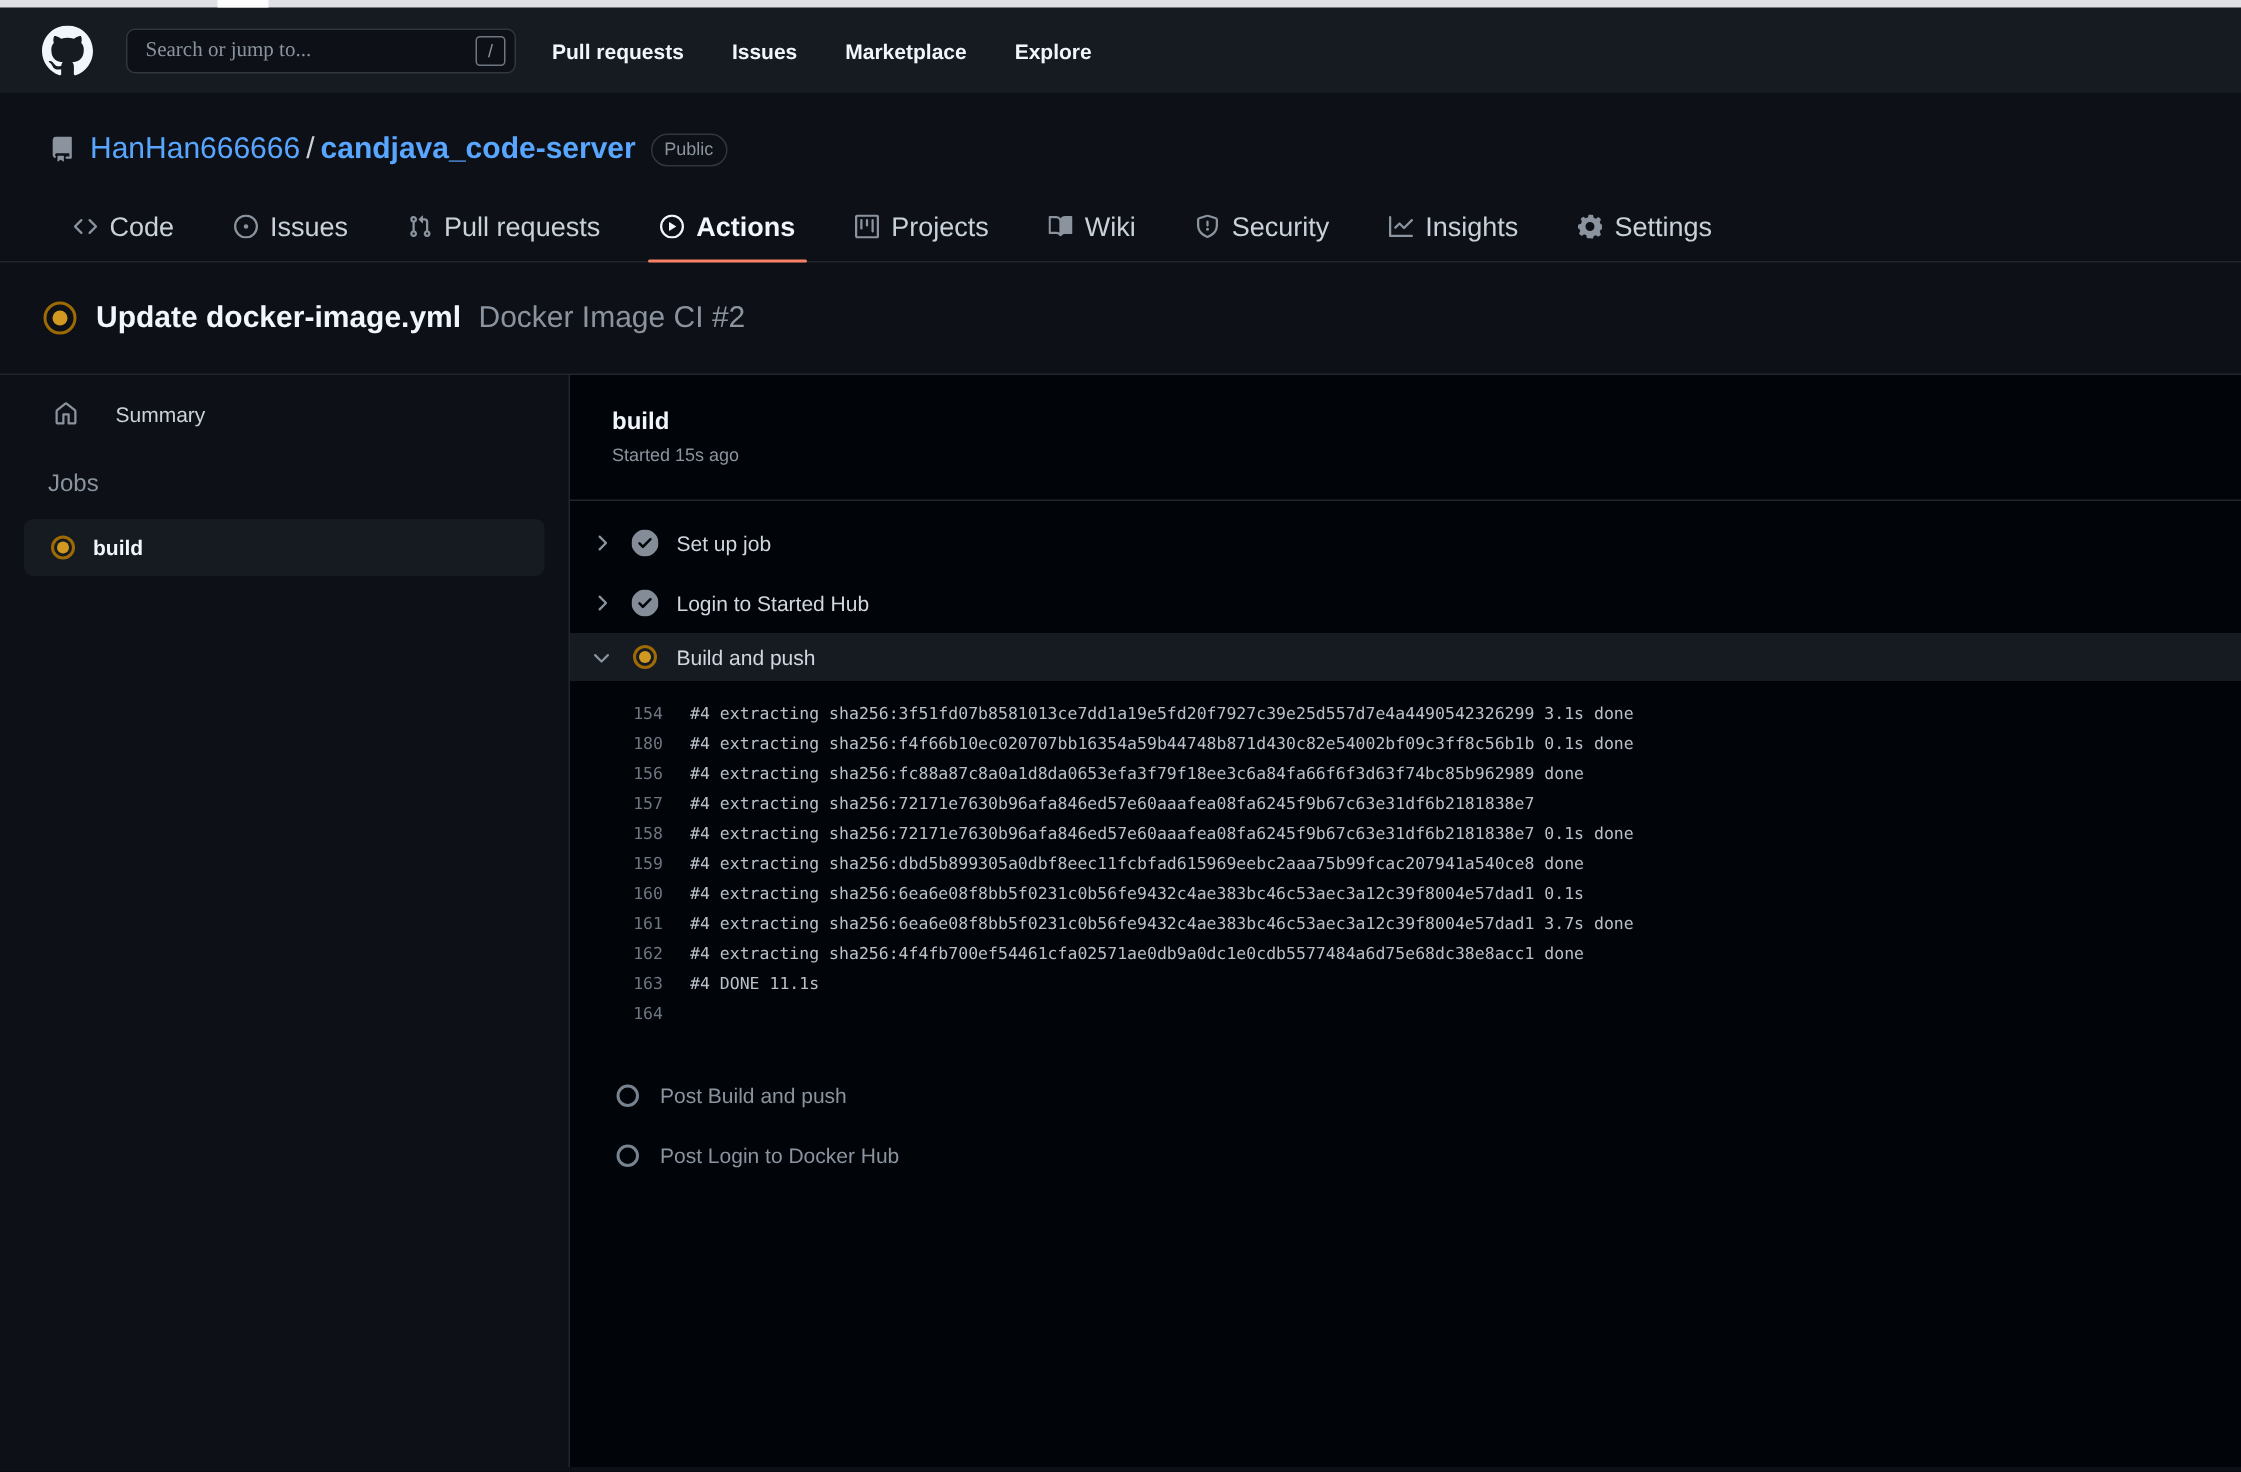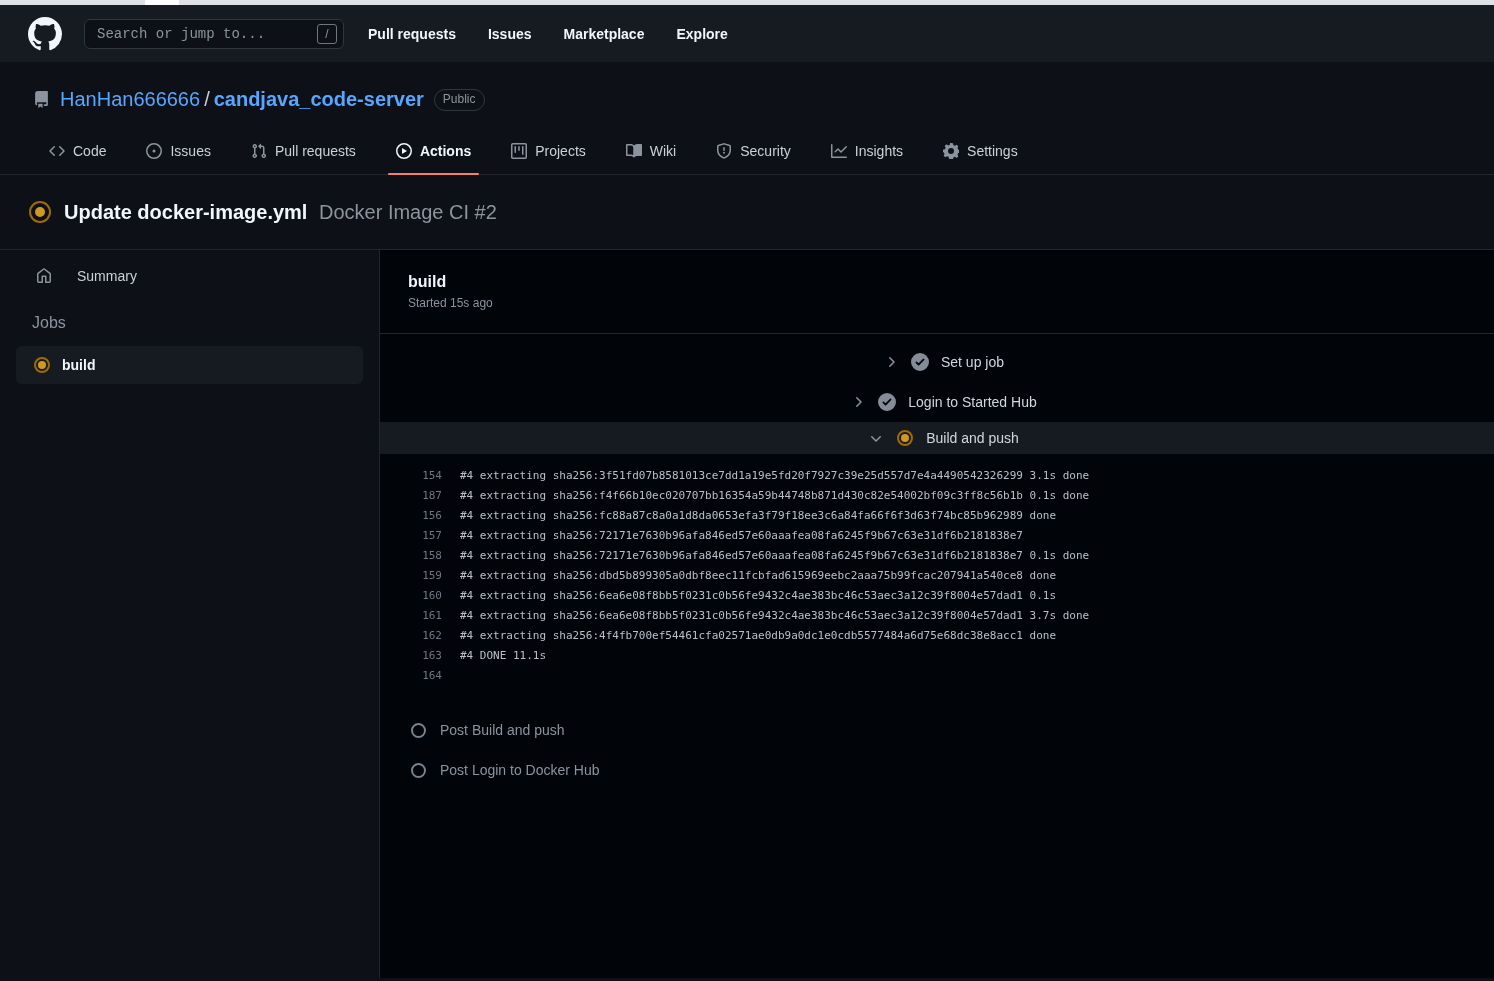--- a/index.html
+++ b/index.html
@@ -10,40 +10,40 @@
   .browser-strip { height:5px; background:#dfe1e5; position:relative; }
   .browser-strip .notch { position:absolute; left:145px; top:0; width:34px; height:5px; background:#fdfdfd; }
 
   
   .navbar { height:57px; background:#161b22; display:flex; align-items:center; padding:0 16px 0 28px; }
   .gh-logo { width:34px; height:34px; flex:0 0 auto; margin-right:22px; cursor:pointer; }
   .gh-logo svg { width:34px; height:34px; fill:#f0f6fc; }
   .search-box { width:260px; height:30px; background:#0d1117; border:1px solid #30363d; border-radius:6px;
     display:flex; align-items:center; padding:0 6px 0 12px; }
   .search-box input { flex:1; background:transparent; border:none; outline:none; color:#c9d1d9; font-size:14px;
-    font-family:Liberation Mono, monospace; }
+    font-family:Liberation Serif, serif; }
   .search-box input::placeholder { color:#8b949e; }
   .slash-key { width:20px; height:20px; border:1px solid #6e7681; border-radius:3px; color:#8b949e;
     font-size:12px; display:flex; align-items:center; justify-content:center; }
   .nav-links { display:flex; gap:32px; margin-left:24px; }
   .nav-links a { color:#f0f6fc; font-weight:700; font-size:14px; text-decoration:none; cursor:pointer; }
 
   
   .repo-header { display:flex; align-items:center; padding:26px 0 0 33px; }
   .repo-header svg { width:17px; height:17px; fill:#8b949e; margin-right:10px; }
   .repo-title { font-size:20px; }
   .repo-title .owner, .repo-title .name { color:#58a6ff; cursor:pointer; }
   .repo-title .name { font-weight:700; }
   .repo-title .sep { color:#c9d1d9; margin:0 4px; }
   .visibility-badge { margin-left:10px; border:1px solid #30363d; color:#8b949e; font-size:12px; font-weight:500;
     border-radius:2em; padding:1px 8px 2px; line-height:17px; }
 
   
   .tabs { display:flex; align-items:stretch; margin-top:17px; padding-left:33px; border-bottom:1px solid #21262d; height:47px; gap:8px; }
-  .tab { display:flex; align-items:center; gap:8px; padding:0 16px; font-size:14px; color:#c9d1d9;
+  .tab { display:flex; align-items:center; gap:8px; padding:0 16px; font-size:18px; color:#c9d1d9;
     cursor:pointer; position:relative; }
   .tab svg { width:16px; height:16px; fill:#8b949e; }
   .tab.selected { font-weight:700; color:#f0f6fc; }
   .tab.selected svg { fill:#f0f6fc; }
   .tab.selected::after { content:""; position:absolute; left:8px; right:8px; bottom:-1px; height:2px;
     background:#f78166; border-radius:3px; }
 
   
   .run-header { height:75px; display:flex; align-items:center; padding-left:29px; border-bottom:1px solid #21262d; }
   .status-dot { border-radius:50%; border:2px solid #9e6a03; display:flex; align-items:center; justify-content:center; }
@@ -66,21 +66,21 @@
   .job-item { margin:4px 16px 0; height:38px; border-radius:6px; background:#161b22; display:flex;
     align-items:center; padding-left:18px; gap:12px; cursor:pointer; }
   .job-item .job-name { font-size:14px; font-weight:700; color:#f0f6fc; }
 
   .main { flex:1; background:#010409; display:flex; flex-direction:column; }
   .job-header { padding:23px 0 0 28px; height:84px; border-bottom:1px solid #21262d; }
   .job-header .title { font-size:16px; font-weight:700; color:#f0f6fc; }
   .job-header .started { font-size:12px; color:#8b949e; margin-top:5px; }
 
   .steps { padding-top:8px; }
-  .step-row { height:40px; display:flex; align-items:center; padding-left:13px; gap:8px; cursor:pointer;justify-content:center; }
+  .step-row { height:40px; display:flex; align-items:center; padding-left:13px; gap:8px; cursor:pointer; }
   .step-row.expanded { height:32px; background:#161b22; }
   .chevron { width:16px; height:16px; flex:0 0 auto; }
   .chevron svg { width:16px; height:16px; fill:#8b949e; }
   .step-status { width:18px; height:18px; margin-left:4px; flex:0 0 auto; display:flex; align-items:center; justify-content:center; }
   .step-status svg { width:18px; height:18px; fill:#848d97; }
   .step-name { font-size:14px; color:#d0d7de; margin-left:4px; }
 
   .log { padding:12px 0 10px; font-family:"DejaVu Sans Mono", monospace; font-size:11px; line-height:20px; }
   .log-line { display:flex; white-space:pre; }
   .log-num { width:62px; text-align:right; color:#6e7681; flex:0 0 auto; cursor:pointer; }
@@ -248,21 +248,21 @@
             <span class="status-dot sm">
               <span class="inner" style="display:block"></span>
             </span>
           </span>
         <span class="step-name">Build and push</span>
       </div>
     </div>
 
     <div class="log">
       <div class="log-line"><span class="log-num">154</span><span class="log-text">#4 extracting sha256:3f51fd07b8581013ce7dd1a19e5fd20f7927c39e25d557d7e4a4490542326299 3.1s done</span></div>
-      <div class="log-line"><span class="log-num">187</span><span class="log-text">#4 extracting sha256:f4f66b10ec020707bb16354a59b44748b871d430c82e54002bf09c3ff8c56b1b 0.1s done</span></div>
+      <div class="log-line"><span class="log-num">180</span><span class="log-text">#4 extracting sha256:f4f66b10ec020707bb16354a59b44748b871d430c82e54002bf09c3ff8c56b1b 0.1s done</span></div>
       <div class="log-line"><span class="log-num">156</span><span class="log-text">#4 extracting sha256:fc88a87c8a0a1d8da0653efa3f79f18ee3c6a84fa66f6f3d63f74bc85b962989 done</span></div>
       <div class="log-line"><span class="log-num">157</span><span class="log-text">#4 extracting sha256:72171e7630b96afa846ed57e60aaafea08fa6245f9b67c63e31df6b2181838e7</span></div>
       <div class="log-line"><span class="log-num">158</span><span class="log-text">#4 extracting sha256:72171e7630b96afa846ed57e60aaafea08fa6245f9b67c63e31df6b2181838e7 0.1s done</span></div>
       <div class="log-line"><span class="log-num">159</span><span class="log-text">#4 extracting sha256:dbd5b899305a0dbf8eec11fcbfad615969eebc2aaa75b99fcac207941a540ce8 done</span></div>
       <div class="log-line"><span class="log-num">160</span><span class="log-text">#4 extracting sha256:6ea6e08f8bb5f0231c0b56fe9432c4ae383bc46c53aec3a12c39f8004e57dad1 0.1s</span></div>
       <div class="log-line"><span class="log-num">161</span><span class="log-text">#4 extracting sha256:6ea6e08f8bb5f0231c0b56fe9432c4ae383bc46c53aec3a12c39f8004e57dad1 3.7s done</span></div>
       <div class="log-line"><span class="log-num">162</span><span class="log-text">#4 extracting sha256:4f4fb700ef54461cfa02571ae0db9a0dc1e0cdb5577484a6d75e68dc38e8acc1 done</span></div>
       <div class="log-line"><span class="log-num">163</span><span class="log-text">#4 DONE 11.1s</span></div>
       <div class="log-line"><span class="log-num">164</span></div>
     </div>

